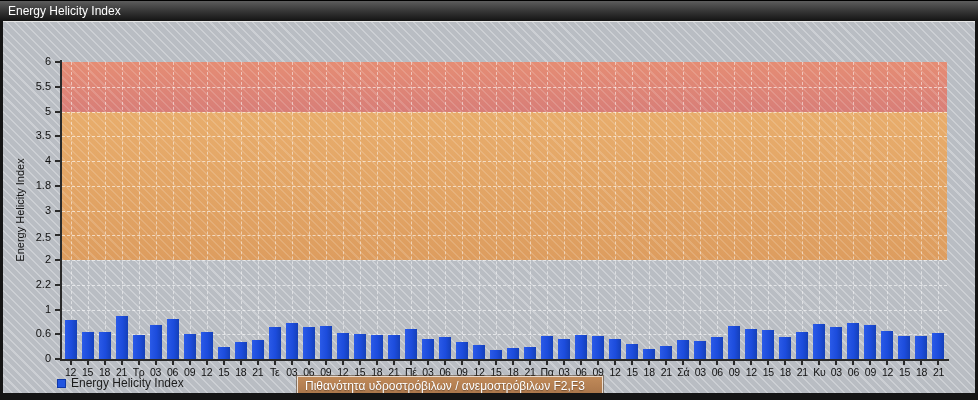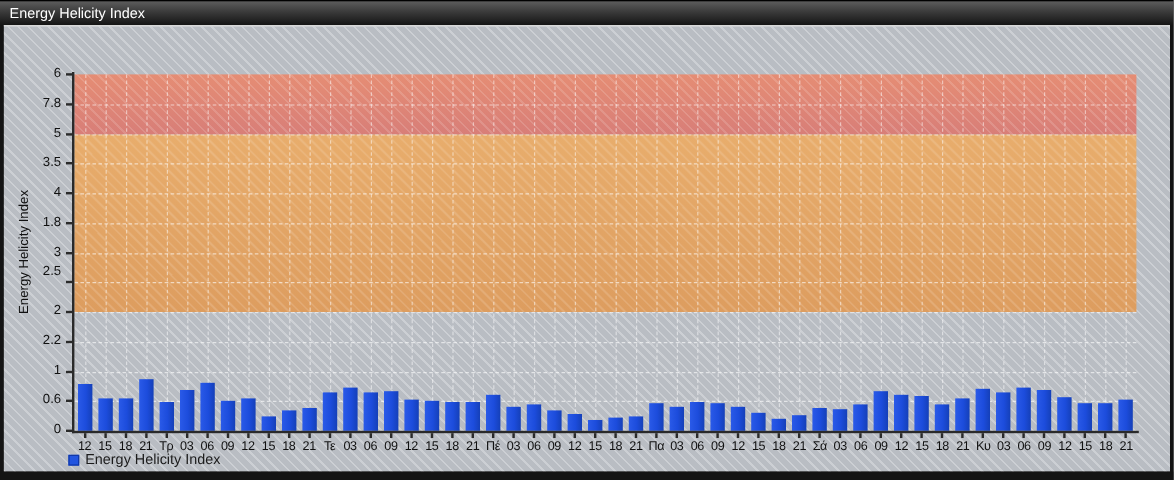--- a/index.html
+++ b/index.html
@@ -187,33 +187,33 @@
         <div class="ylab" style="left: 14px; top: 330px;">0</div>
         <div class="ytick" style="left: 52px; top: 311.25px;"></div>
         <div class="ylab" style="left: 14px; top: 305.25px;">0.6</div>
         <div class="ytick" style="left: 52px; top: 286.5px;"></div>
         <div class="ylab" style="left: 14px; top: 280.5px;">1</div>
         <div class="ytick" style="left: 52px; top: 261.75px;"></div>
         <div class="ylab" style="left: 14px; top: 255.75px;">2.2</div>
         <div class="ytick" style="left: 52px; top: 237px;"></div>
         <div class="ylab" style="left: 14px; top: 231px;">2</div>
         <div class="ytick" style="left: 52px; top: 212.25px;"></div>
-        <div class="ylab" style="left: 14px; top: 198px;">2.5</div>
+        <div class="ylab" style="left: 14px; top: 209px;">2.5</div>
         <div class="ytick" style="left: 52px; top: 187.5px;"></div>
         <div class="ylab" style="left: 14px; top: 181.5px;">3</div>
         <div class="ytick" style="left: 52px; top: 162.75px;"></div>
         <div class="ylab" style="left: 14px; top: 156.75px;">1.8</div>
         <div class="ytick" style="left: 52px; top: 138px;"></div>
         <div class="ylab" style="left: 14px; top: 132px;">4</div>
         <div class="ytick" style="left: 52px; top: 113.25px;"></div>
         <div class="ylab" style="left: 14px; top: 107.25px;">3.5</div>
         <div class="ytick" style="left: 52px; top: 88.5px;"></div>
         <div class="ylab" style="left: 14px; top: 82.5px;">5</div>
         <div class="ytick" style="left: 52px; top: 63.75px;"></div>
-        <div class="ylab" style="left: 14px; top: 57.75px;">7.8</div>
+        <div class="ylab" style="left: 14px; top: 57.75px;">5.5</div>
         <div class="ytick" style="left: 52px; top: 39px;"></div>
         <div class="ylab" style="left: 14px; top: 33px;">6</div>
         <div class="xtick" style="left: 66.5096px; top: 339px;"></div>
         <div class="xlab" style="left: 56.5096px; top: 344px;">12</div>
         <div class="xtick" style="left: 83.5288px; top: 339px;"></div>
         <div class="xlab" style="left: 73.5288px; top: 344px;">15</div>
         <div class="xtick" style="left: 100.548px; top: 339px;"></div>
         <div class="xlab" style="left: 90.5481px; top: 344px;">18</div>
         <div class="xtick" style="left: 117.567px; top: 339px;"></div>
         <div class="xlab" style="left: 107.567px; top: 344px;">21</div>
@@ -313,18 +313,19 @@
         <div class="xlab" style="left: 907.471px; top: 344px;">18</div>
         <div class="xtick" style="left: 934.49px; top: 339px;"></div>
         <div class="xlab" style="left: 924.49px; top: 344px;">21</div>
       </div>
 
     <div class="legend-row">
       <span class="legend-marker" id="legend-marker" style="background: rgb(34, 85, 224);"></span>
       <span class="legend-label">Energy Helicity Index</span>
     </div>
 
+    <div class="zone-box" id="zone-box-0" style="left: 294px; width: 306px; background: linear-gradient(rgb(192, 138, 89), rgb(169, 117, 74));">Πιθανότητα υδροστρόβιλων / ανεμοστρόβιλων F2,F3</div>
   </div>
 
   <div class="edge-left"></div>
   <div class="edge-right"></div>
   <div class="edge-bottom"></div>
 </div>
 
 </body></html>

